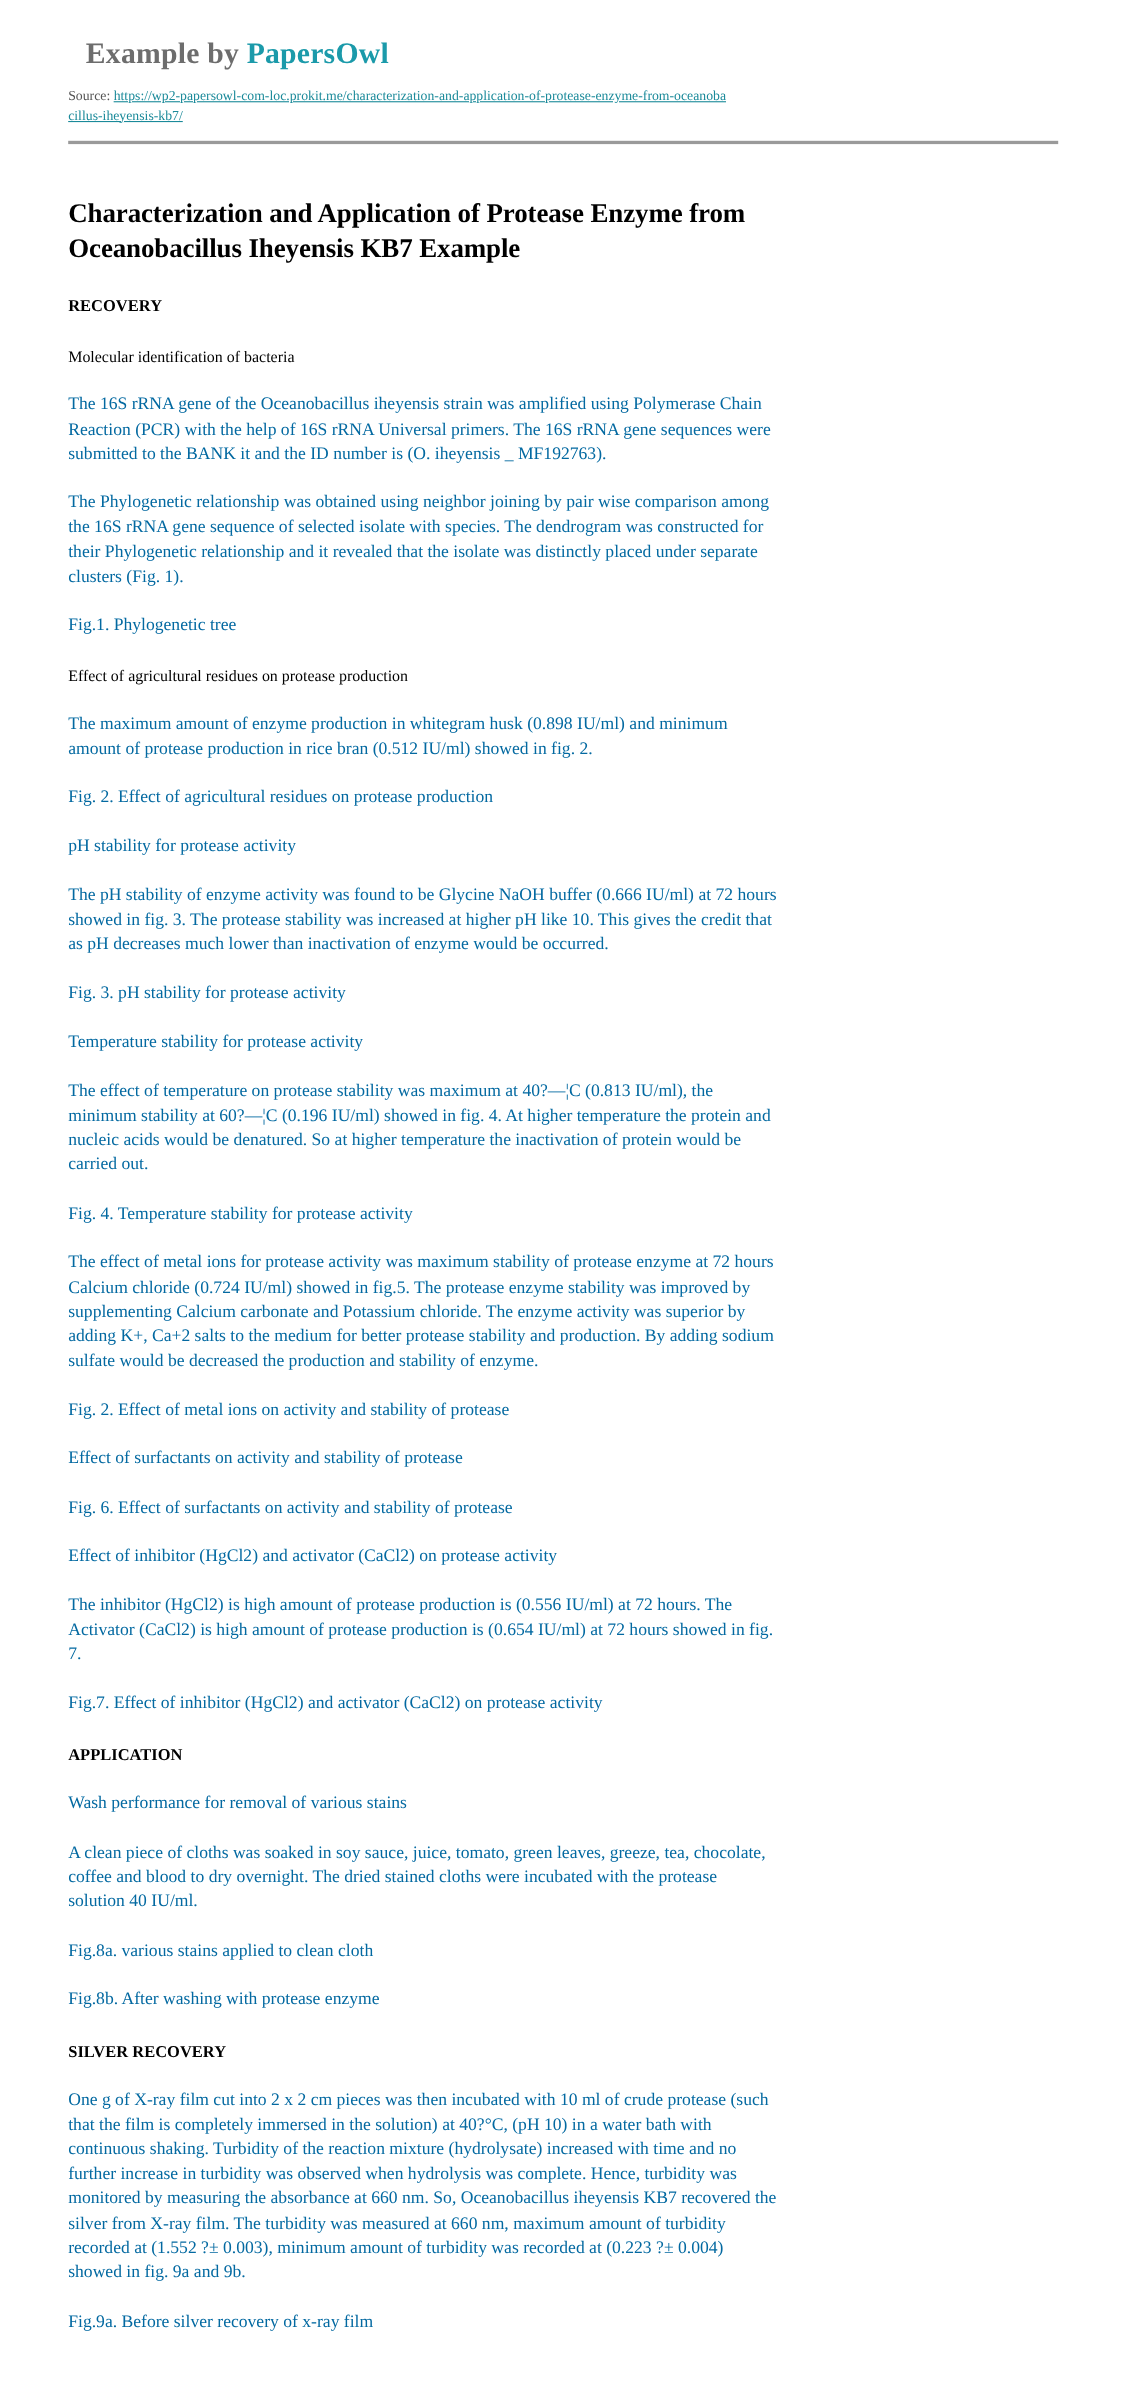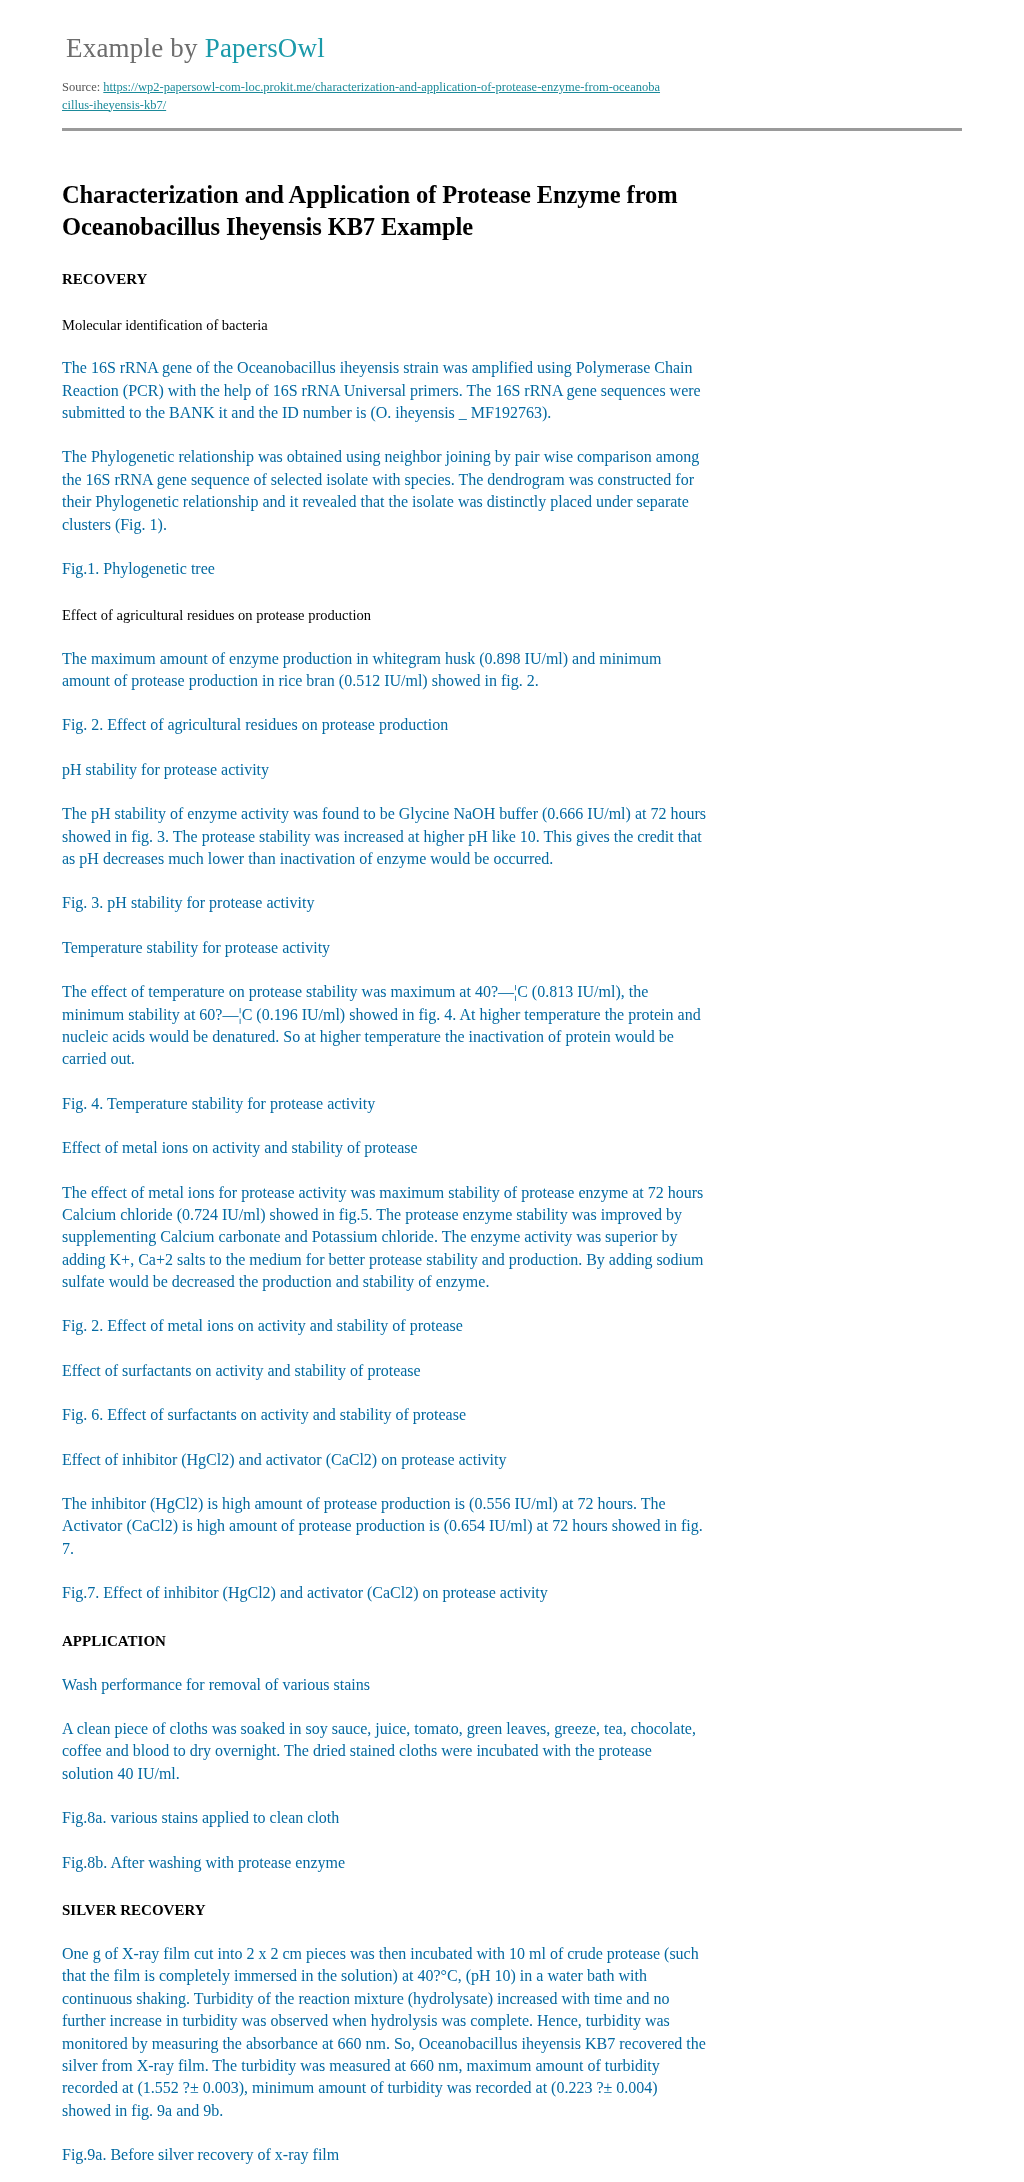--- a/index.html
+++ b/index.html
@@ -22,23 +22,23 @@
     background: #ffffff;
   }
   .header-block {
     padding: 22px 60px 0 62px;
   }
   .brand-line {
     font-family: "Liberation Serif", "DejaVu Serif", serif;
     font-size: 27px;
     line-height: 1.25;
     color: #6d6d6d;
-    font-weight: 400;
+    font-weight: 700;
     letter-spacing: 0.2px;
-    margin: 10px 0 0 4px;
+    margin: 10px 0 0 16px;
   }
   .brand-accent {
     color: #1b9aaa;
   }
   .source-line {
     margin: 13px 0 0 0;
     font-size: 12.5px;
     line-height: 1.42;
     color: #555555;
     max-width: 600px;
@@ -144,21 +144,20 @@
     <p class="body">The pH stability of enzyme activity was found to be Glycine NaOH buffer (0.666 IU/ml) at 72 hours showed in fig. 3. The protease stability was increased at higher pH like 10. This gives the credit that as pH decreases much lower than inactivation of enzyme would be occurred.</p>
 
     <p class="caption">Fig. 3. pH stability for protease activity</p>
 
     <p class="caption">Temperature stability for protease activity</p>
 
     <p class="body">The effect of temperature on protease stability was maximum at 40?—¦C (0.813 IU/ml), the minimum stability at 60?—¦C (0.196 IU/ml) showed in fig. 4. At higher temperature the protein and nucleic acids would be denatured. So at higher temperature the inactivation of protein would be carried out.</p>
 
     <p class="caption">Fig. 4. Temperature stability for protease activity</p>
 
-    <p class="caption">Effect of metal ions on activity and stability of protease</p>
 
     <p class="body">The effect of metal ions for protease activity was maximum stability of protease enzyme at 72 hours Calcium chloride (0.724 IU/ml) showed in fig.5. The protease enzyme stability was improved by supplementing Calcium carbonate and Potassium chloride. The enzyme activity was superior by adding K+, Ca+2 salts to the medium for better protease stability and production. By adding sodium sulfate would be decreased the production and stability of enzyme.</p>
 
     <p class="caption">Fig. 2. Effect of metal ions on activity and stability of protease</p>
 
     <p class="caption">Effect of surfactants on activity and stability of protease</p>
 
 
     <p class="caption">Fig. 6. Effect of surfactants on activity and stability of protease</p>
 

